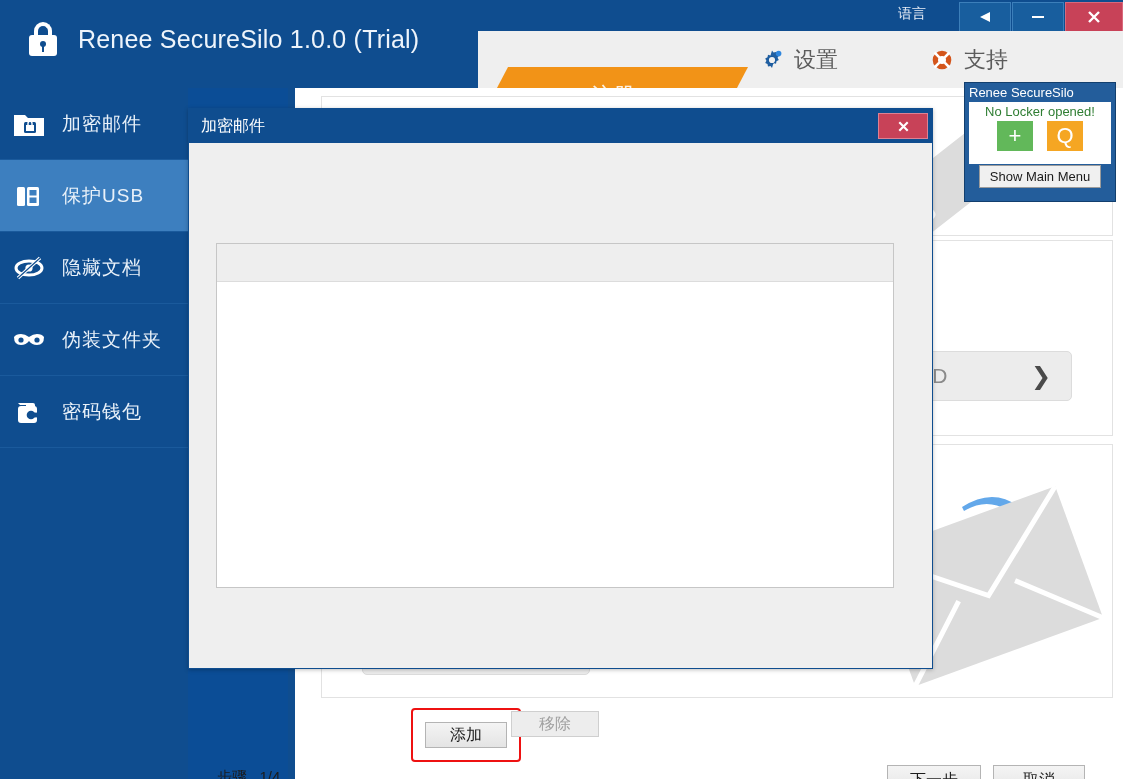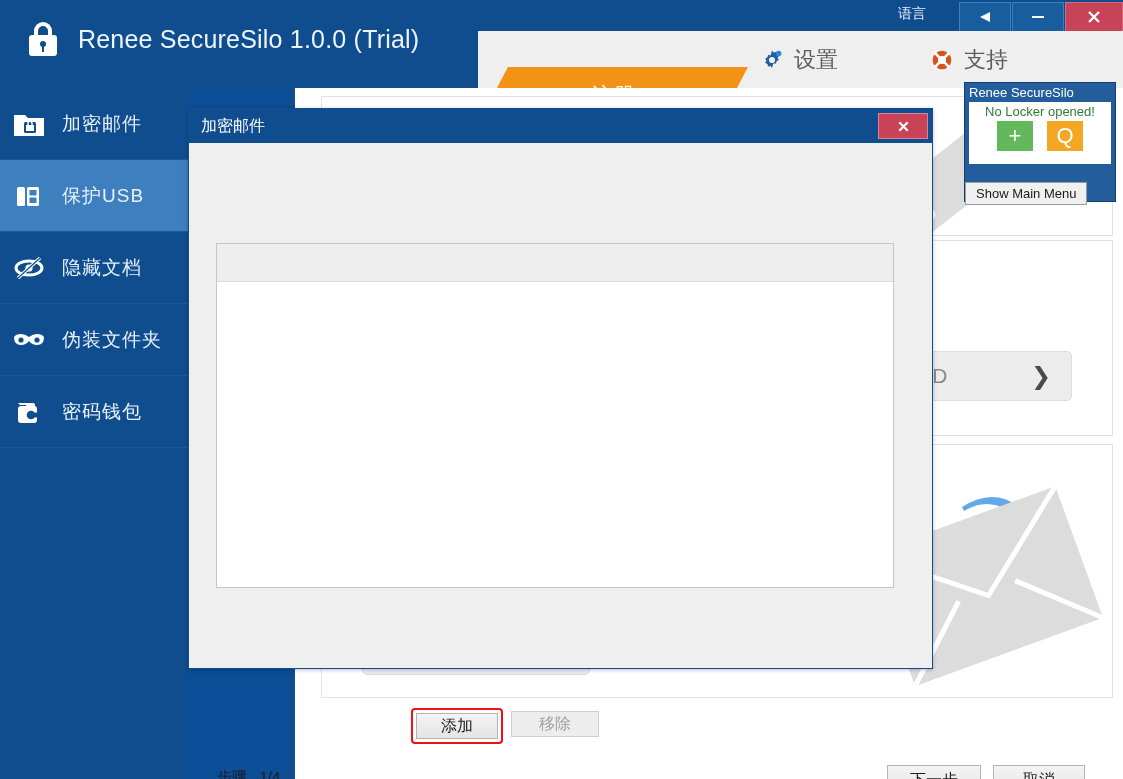--- a/index.html
+++ b/index.html
@@ -135,21 +135,21 @@
     display: flex; flex-direction: column; align-items: center;
   }
   .mini-status { color: #2e7d32; font-size: 13px; margin-top: 2px; }
   .mini-btns { display: flex; gap: 14px; margin-top: 2px; }
   .mini-sq {
     width: 36px; height: 30px; display: flex; align-items: center; justify-content: center;
     color: #ffffff; font-size: 22px; cursor: pointer;
   }
   .mini-sq.green { background: #62b85a; }
   .mini-sq.orange { background: #f5a623; }
-  .mini-foot { display: flex; justify-content: flex-start; margin-top: 18px; }
+  .mini-foot { display: flex; justify-content: center; margin-top: 1px; }
   .mini-showbtn {
     background: #f0f0f0; border: 1px solid #9b9b9b; font-size: 13px;
     padding: 3px 10px; color: #1a1a1a; cursor: pointer; white-space: nowrap;
   }
 
   
   .dialog {
     position: absolute; left: 188px; top: 108px; width: 745px; height: 561px;
     background: #efefef; border: 1px solid #0f4d8f;
     box-shadow: 0 1px 4px rgba(0,0,0,.25);
@@ -178,21 +178,21 @@
     height: 38px; background: #eeeeee; border-bottom: 1px solid #dcdcdc;
   }
   .btn {
     background: linear-gradient(#f4f4f4,#e4e4e4);
     border: 1px solid #b4b4b4; font-size: 16px; color: #1c1c1c;
     cursor: pointer; display: flex; align-items: center; justify-content: center;
     font-family: "Liberation Sans", sans-serif;
   }
   .btn.disabled { color: #a0a0a0; background: #ededed; border-color: #cfcfcf; cursor: default; font-family: Liberation Mono, monospace; }
   .btn-add-wrap {
-    position: absolute; left: 222px; top: 565px; padding: 3px;
+    position: absolute; left: 222px; top: 565px; padding: 12px;
     border: 2px solid #ee1111; border-radius: 4px;
   }
   .btn-add { width: 82px; height: 26px; }
   .btn-remove { position: absolute; left: 322px; top: 568px; width: 88px; height: 26px; }
   .steps {
     position: absolute; left: 28px; top: 625px; font-size: 15px; color: #1c1c1c;
   }
   .btn-next { position: absolute; left: 698px; top: 622px; width: 94px; height: 30px; }
   .btn-cancel { position: absolute; left: 804px; top: 622px; width: 92px; height: 30px; }
 </style>

